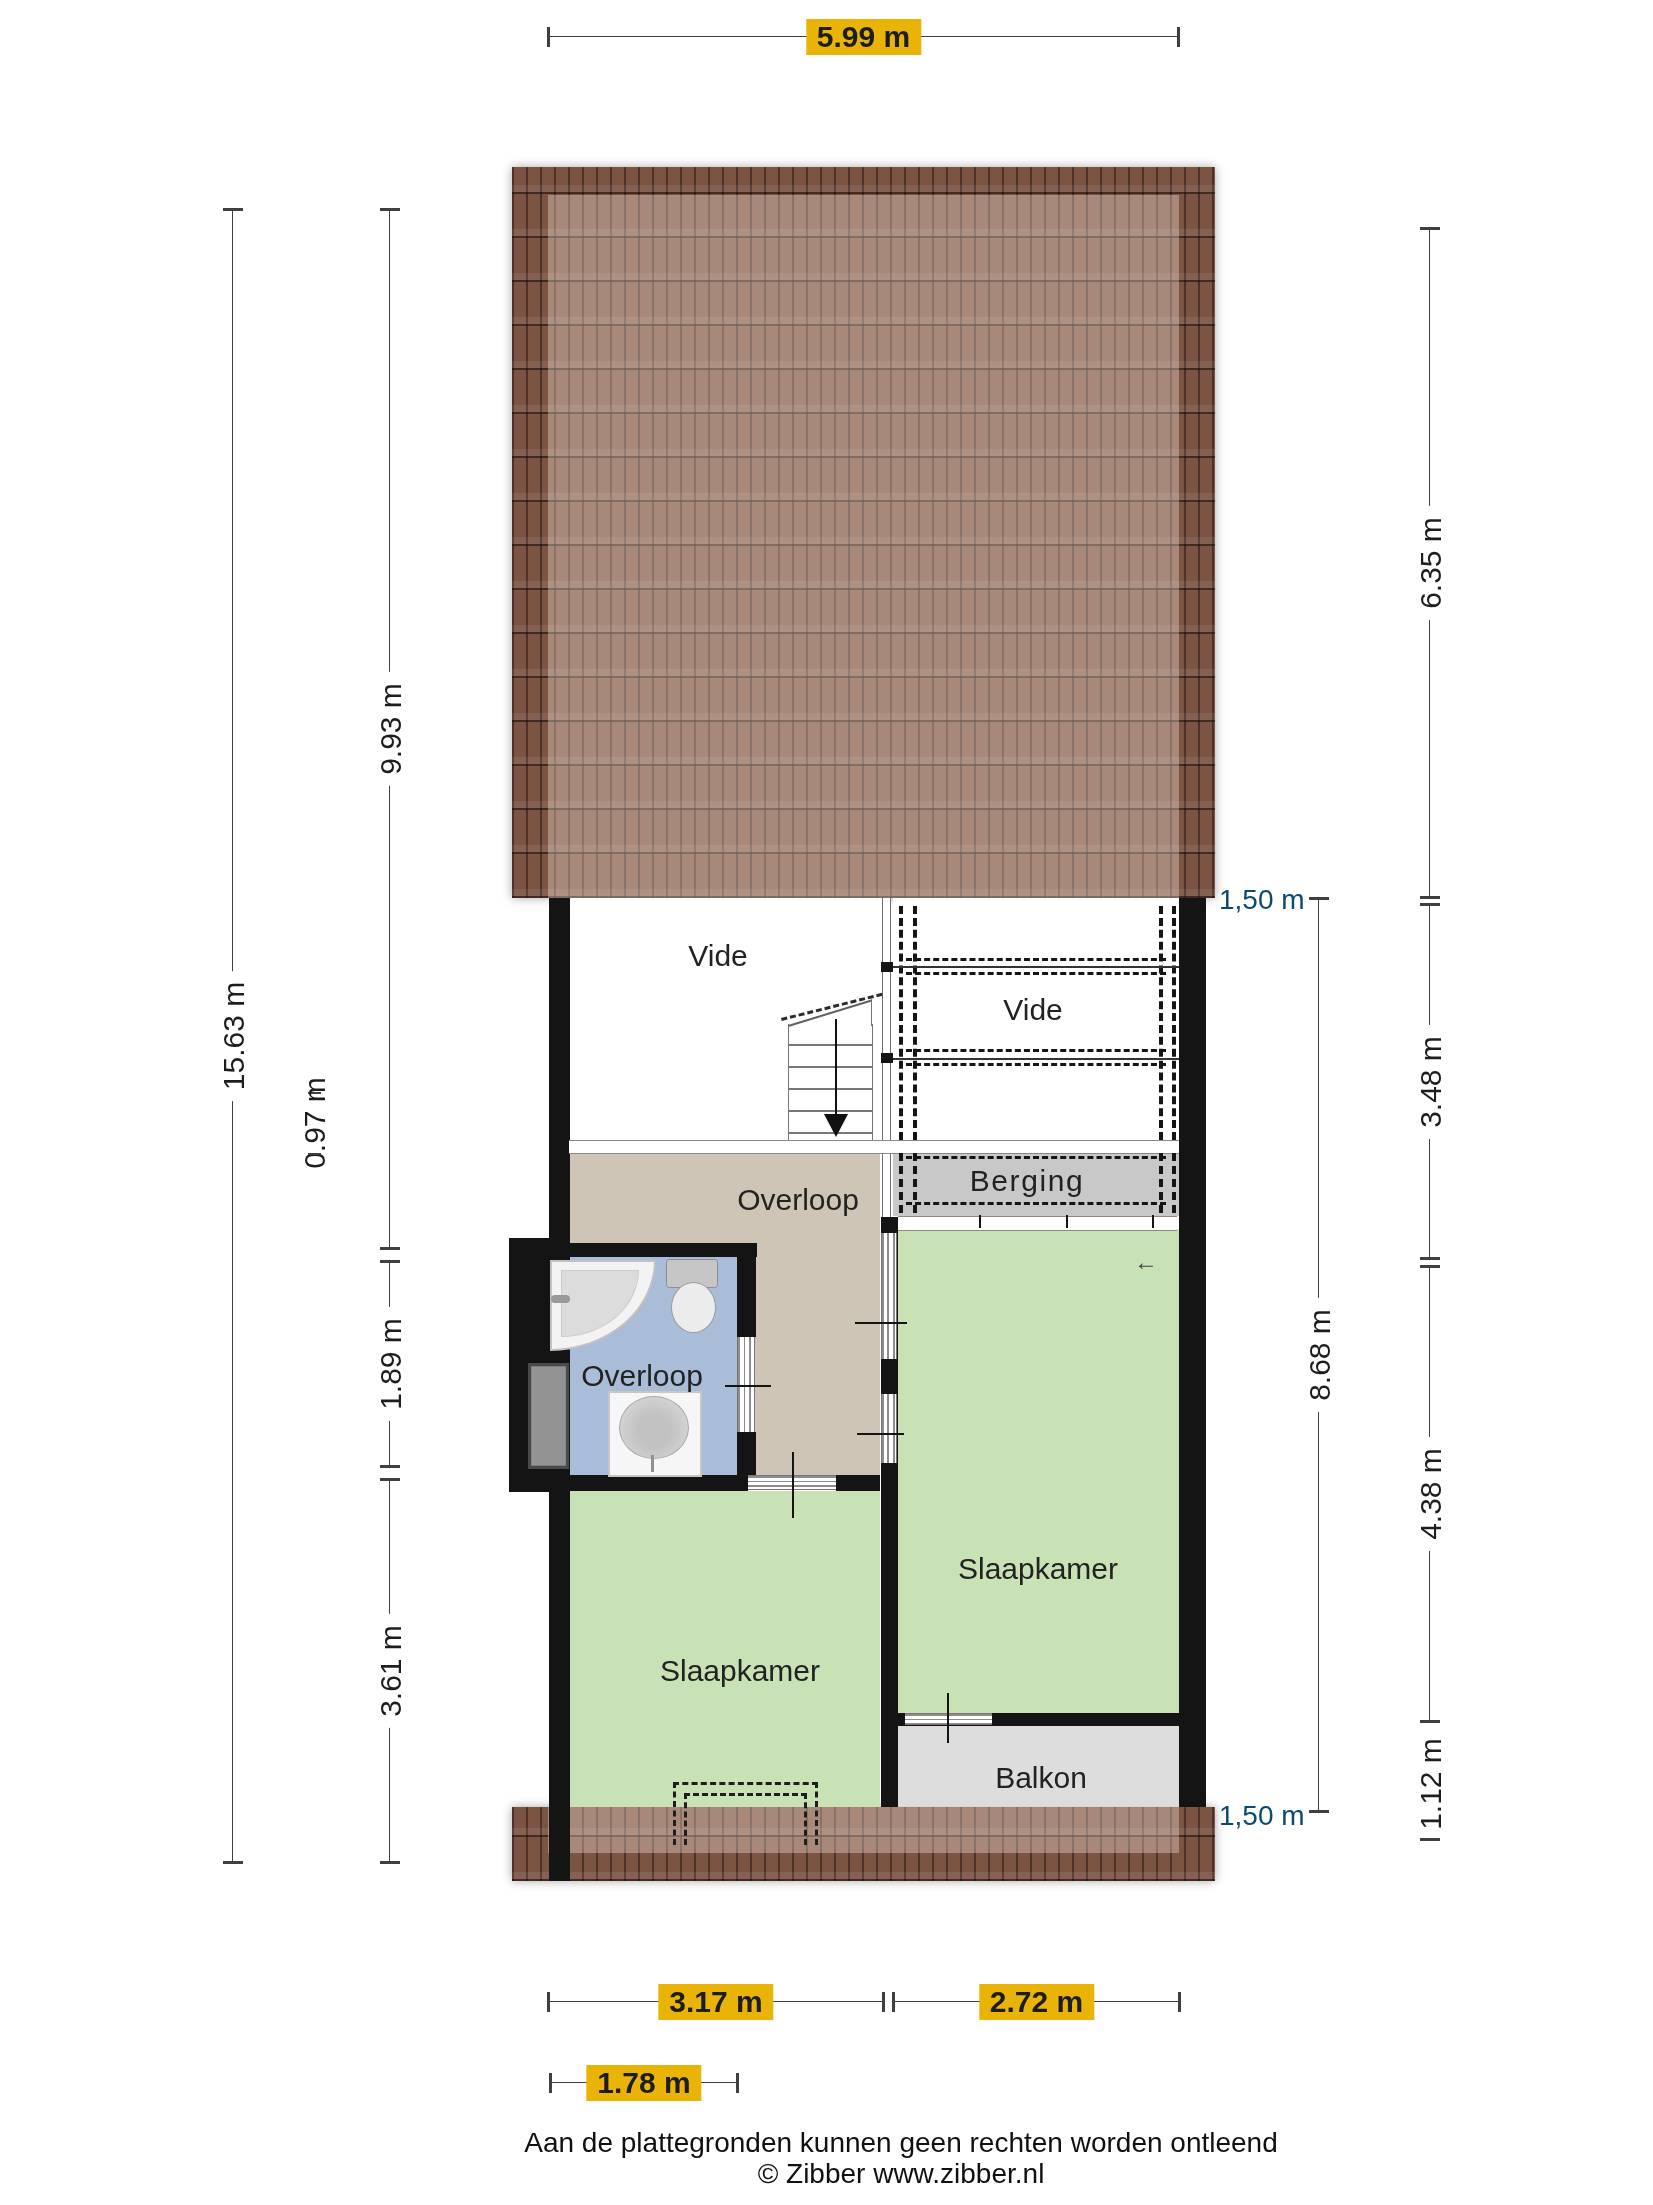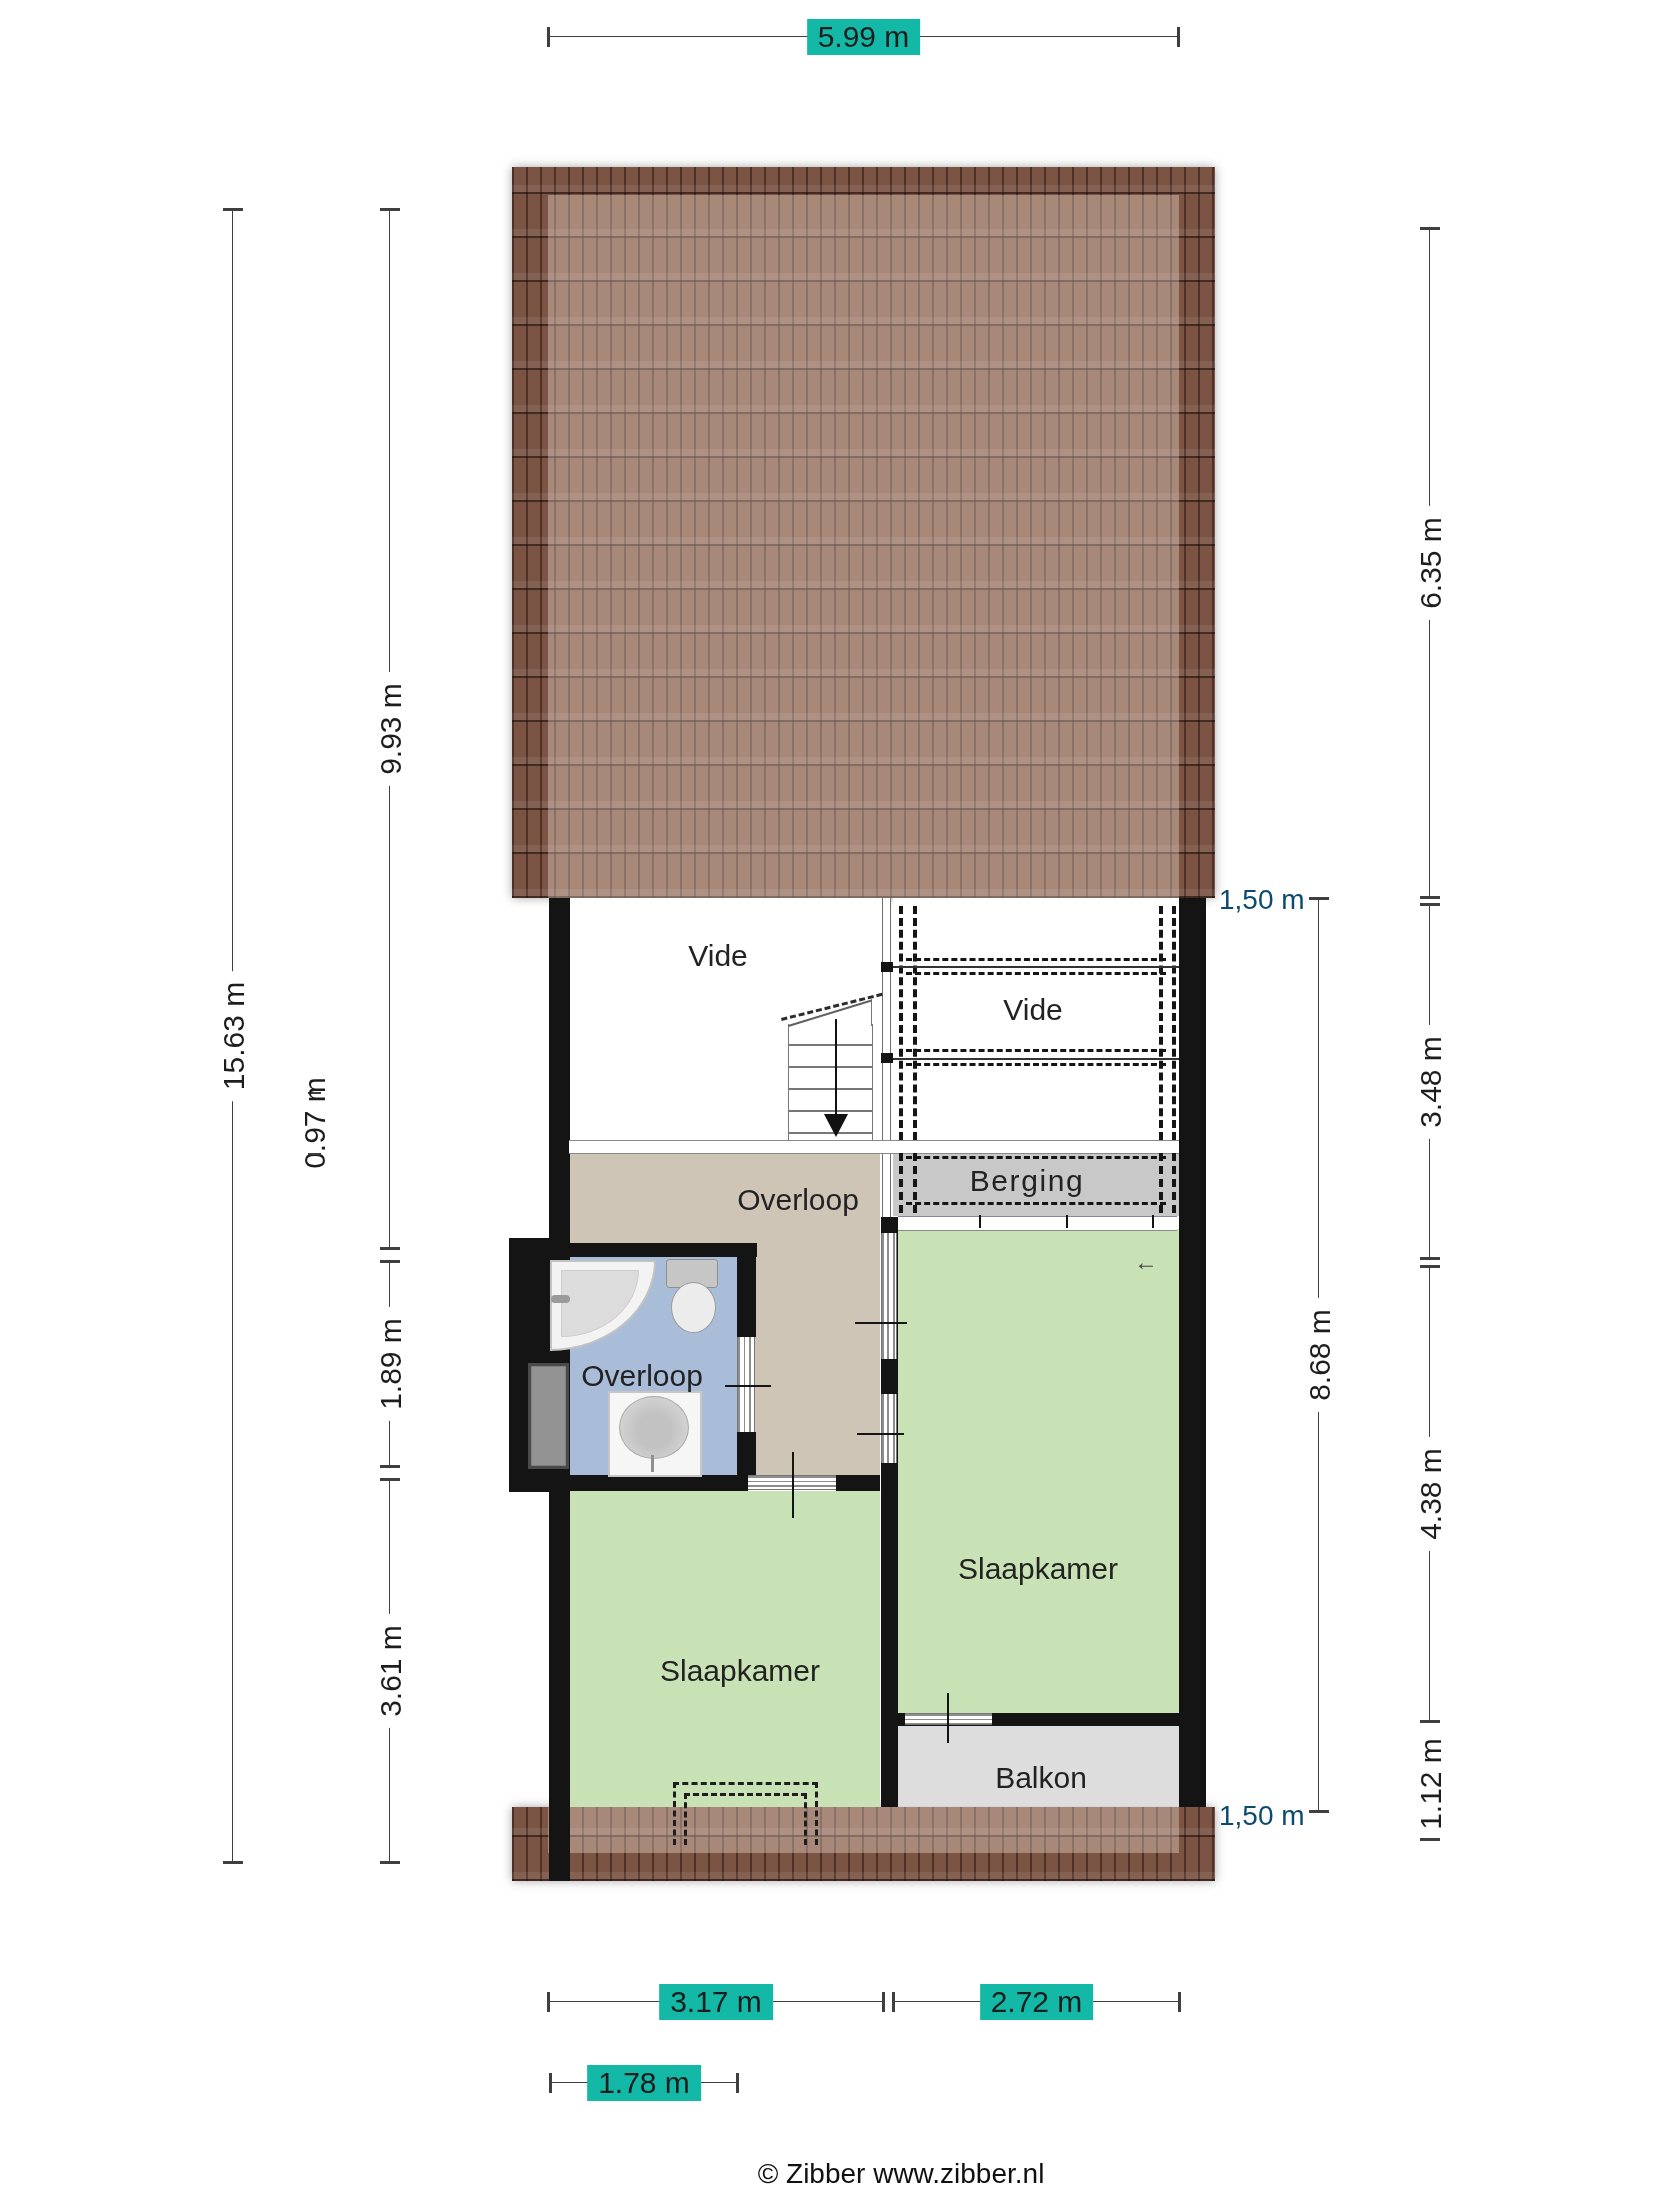--- a/index.html
+++ b/index.html
@@ -24,22 +24,22 @@
   .dashv{position:absolute;width:0;border-left:4.7px dashed #151515;}
   .dashh{position:absolute;height:0;border-top:3.9px dashed #151515;}
   .solidh{position:absolute;height:1.6px;background:#333;}
   
   .lbl{position:absolute;transform:translate(-50%,-50%);font-size:30px;color:#1d1d1d;white-space:nowrap;}
   .room-lbl{font-size:30px;color:#222;}
   
   .dh{position:absolute;height:0;border-top:1.6px solid #3f3f3f;}
   .dh::before,.dh::after{content:"";position:absolute;width:2.4px;height:20.5px;background:#3f3f3f;top:-10.2px;}
   .dh::before{left:-0.8px;} .dh::after{right:-0.8px;}
-  .dh>span{position:absolute;left:50%;top:0;transform:translate(-50%,-50%);background:#14b8a6;
-    padding:0 11px;font-size:30px;color:#1d1d1d;white-space:nowrap;line-height:1.2;}
+  .dh>span{position:absolute;left:50%;top:0;transform:translate(-50%,-50%);background:#eab308;
+    padding:0 11px;font-size:30px;color:#1d1d1d;white-space:nowrap;line-height:1.2;font-weight:bold;}
   .dv{position:absolute;width:0;border-left:1.6px solid #3f3f3f;}
   .dv::before,.dv::after{content:"";position:absolute;width:20.5px;height:2.4px;background:#3f3f3f;left:-10.2px;}
   .dv::before{top:-0.8px;} .dv::after{bottom:-0.8px;}
   .dv>span{position:absolute;left:0;top:50%;transform:translate(-50%,-50%) rotate(180deg);
     writing-mode:vertical-rl;background:#fff;padding:11px 1.6px;font-size:30px;color:#1d1d1d;
     white-space:nowrap;line-height:1.1;}
   .vtext{position:absolute;transform:translate(-50%,-50%) rotate(180deg);writing-mode:vertical-rl;
     font-size:30px;color:#1d1d1d;white-space:nowrap;}
   .marklbl{position:absolute;font-size:28px;color:#0c4a6e;white-space:nowrap;}
   .foot-lbl{position:absolute;transform:translateX(-50%);font-size:28px;color:#101010;white-space:nowrap;}
@@ -193,16 +193,17 @@
   <div class="dv" style="left:1429px;top:1266px;height:456px;">
       <span>4.38 m</span>
     </div>
   <div class="dv" style="left:1429px;top:1728px;height:112px;">
       <span>1.12 m</span>
     </div>
 
   <div class="marklbl" style="left:1219px;top:884px;">1,50 m</div>
   <div class="marklbl" style="left:1219px;top:1800px;">1,50 m</div>
 
+  <div class="foot-lbl" style="left:901px;top:2127px;">Aan de plattegronden kunnen geen rechten worden ontleend</div>
   <div class="foot-lbl" style="left:901px;top:2158px;">© Zibber www.zibber.nl</div>
 
 </div>
 
 
 </body></html>

